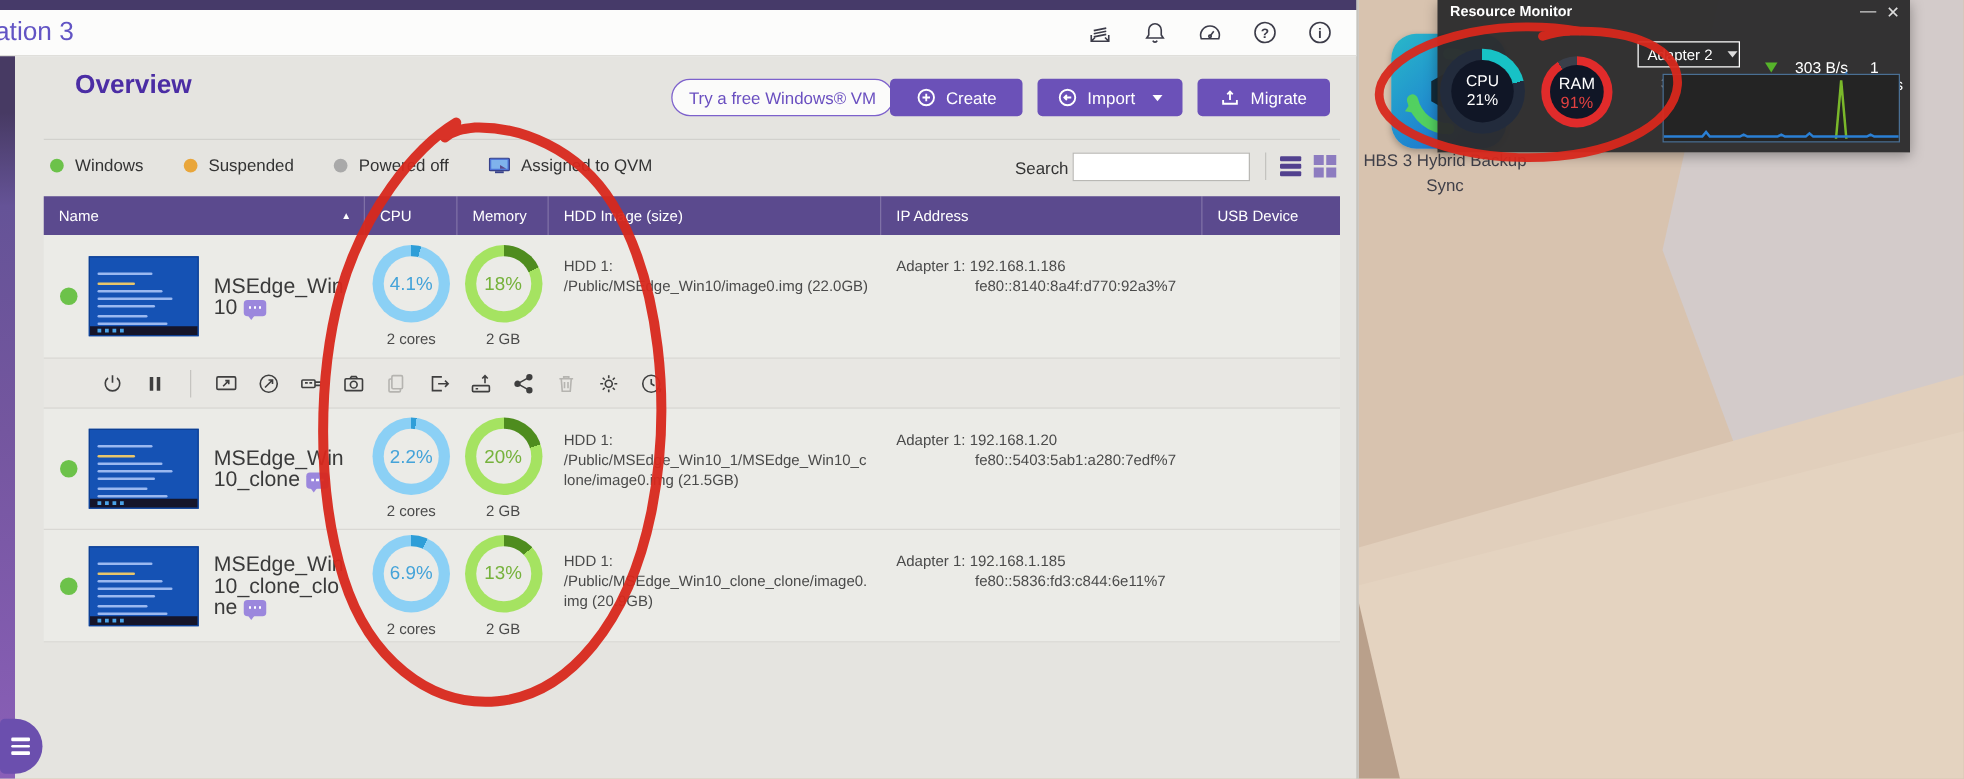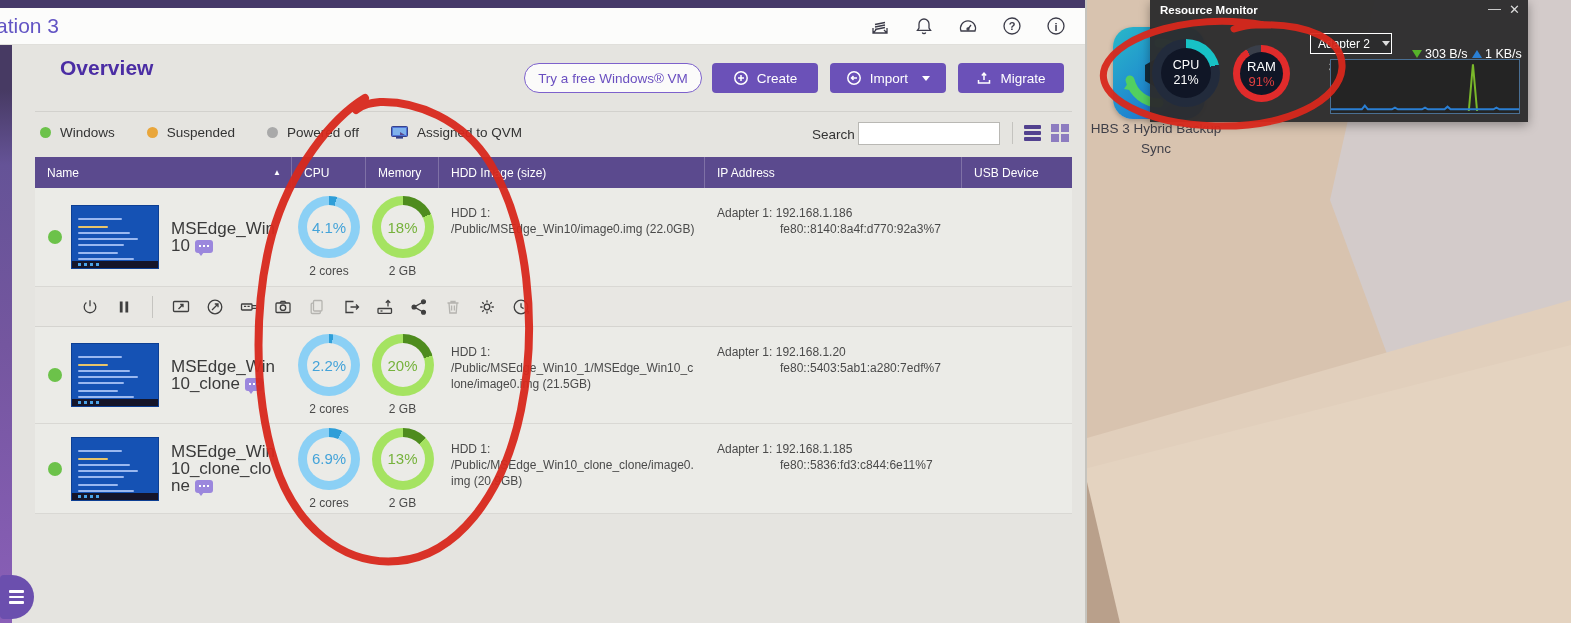--- a/index.html
+++ b/index.html
@@ -26,21 +26,21 @@
     background:linear-gradient(#473a63 0,#473a63 45px,#655397 120px,#74569f 300px,#8a5fb8 100%);}
   .sidebar-tab{position:absolute;left:0;top:530px;width:34px;height:44px;background:#6b4fae;
     border-radius:4px 22px 22px 4px;display:flex;flex-direction:column;justify-content:center;gap:3px;padding-left:9px;cursor:pointer;}
   .sidebar-tab i{display:block;width:15px;height:2.5px;background:#fff;border-radius:1px;}
 
   .page-title{position:absolute;left:60px;top:56px;font-size:21px;font-weight:bold;color:#4b2da4;}
 
   .btn{position:absolute;top:63px;height:30px;border-radius:4px;display:flex;align-items:center;justify-content:center;
     font-size:13.5px;color:#fff;background:#6b51b8;cursor:pointer;gap:8px;}
   .btn svg{width:16px;height:16px;stroke:#fff;fill:none;stroke-width:1.5;}
-  .btn-try{left:524px;width:178px;background:#fbfbfa;color:#6a4fc0;border:1px solid #7d61cc;border-radius:16px;}
+  .btn-try{left:537px;width:178px;background:#fbfbfa;color:#6a4fc0;border:1px solid #7d61cc;border-radius:16px;}
   .btn-create{left:712px;width:106px;}
   .btn-import{left:830px;width:116px;}
   .btn-migrate{left:958px;width:106px;}
   .caret{width:0;height:0;border-left:4.5px solid transparent;border-right:4.5px solid transparent;border-top:5px solid #fff;margin-left:6px;}
 
   .hdiv{position:absolute;left:35px;top:111px;width:1037px;height:1px;background:#d2d1cd;}
 
   .legend{position:absolute;left:40px;top:125px;display:flex;align-items:center;gap:10px;font-size:13.5px;color:#333;}
   .legend .dot{width:11px;height:11px;border-radius:50%;display:inline-block;}
   .legend .item{display:flex;align-items:center;gap:9px;margin-right:22px;}
@@ -98,21 +98,21 @@
   .wgauge .inner{position:absolute;border-radius:50%;background:#101626;display:flex;flex-direction:column;
     align-items:center;justify-content:center;line-height:15px;}
   .wg-cpu{left:2px;top:39px;width:68px;height:68px;}
   .wg-cpu .inner{left:9px;top:9px;right:9px;bottom:9px;font-size:12.5px;}
   .wg-ram{left:83px;top:45px;width:57px;height:57px;}
   .wg-ram .inner{left:7px;top:7px;right:7px;bottom:7px;font-size:13px;}
   .adapter{position:absolute;left:160px;top:33px;width:82px;height:21px;border:1px solid #fff;background:#2c2c2d;
     color:#fff;font-size:12px;display:flex;align-items:center;padding-left:7px;cursor:pointer;}
   .adapter .caret{border-top-color:#ddd;margin-left:12px;}
   .wscale{position:absolute;left:168px;width:26px;text-align:right;font-size:11px;color:#c9c9c9;}
-  .wnet{position:absolute;top:47px;font-size:12.5px;color:#fff;display:flex;align-items:center;gap:3px;}
+  .wnet{position:absolute;top:47px;font-size:12.5px;color:#fff;display:flex;align-items:center;gap:14px;}
   .arr{width:0;height:0;border-left:5px solid transparent;border-right:5px solid transparent;}
   .arr.down{border-top:8px solid #56b32a;}
   .arr.up{border-bottom:8px solid #2a7fd4;}
   .wgraph{position:absolute;left:180px;top:59px;width:190px;height:55px;background:#242424;border:1px solid #4a6f93;}
 
   .annotations{position:absolute;left:0;top:0;pointer-events:none;z-index:50;}
 </style>
 </head>
 <body>
 

